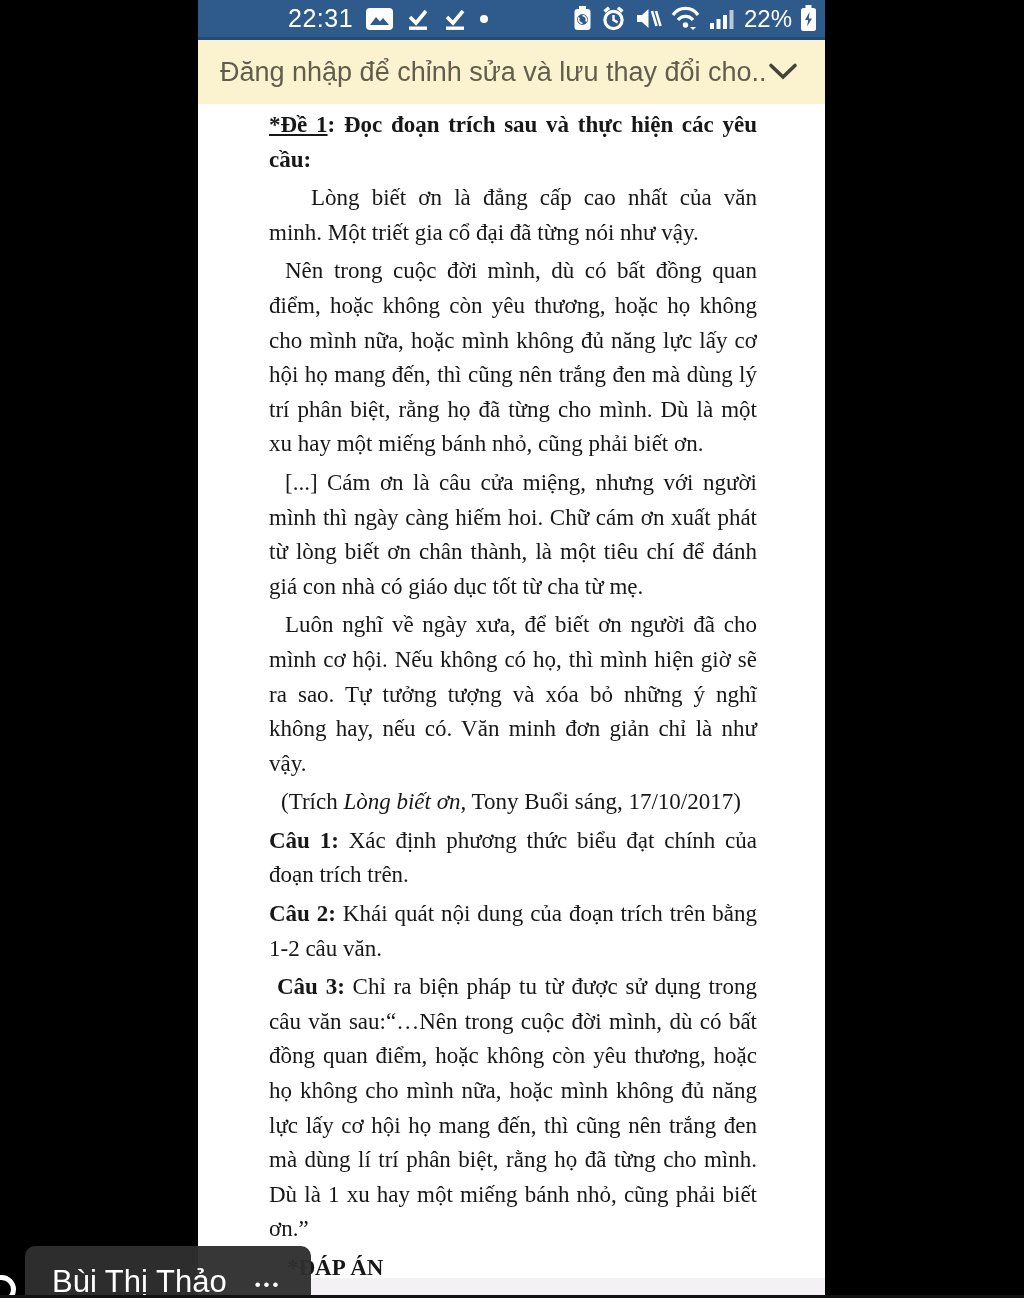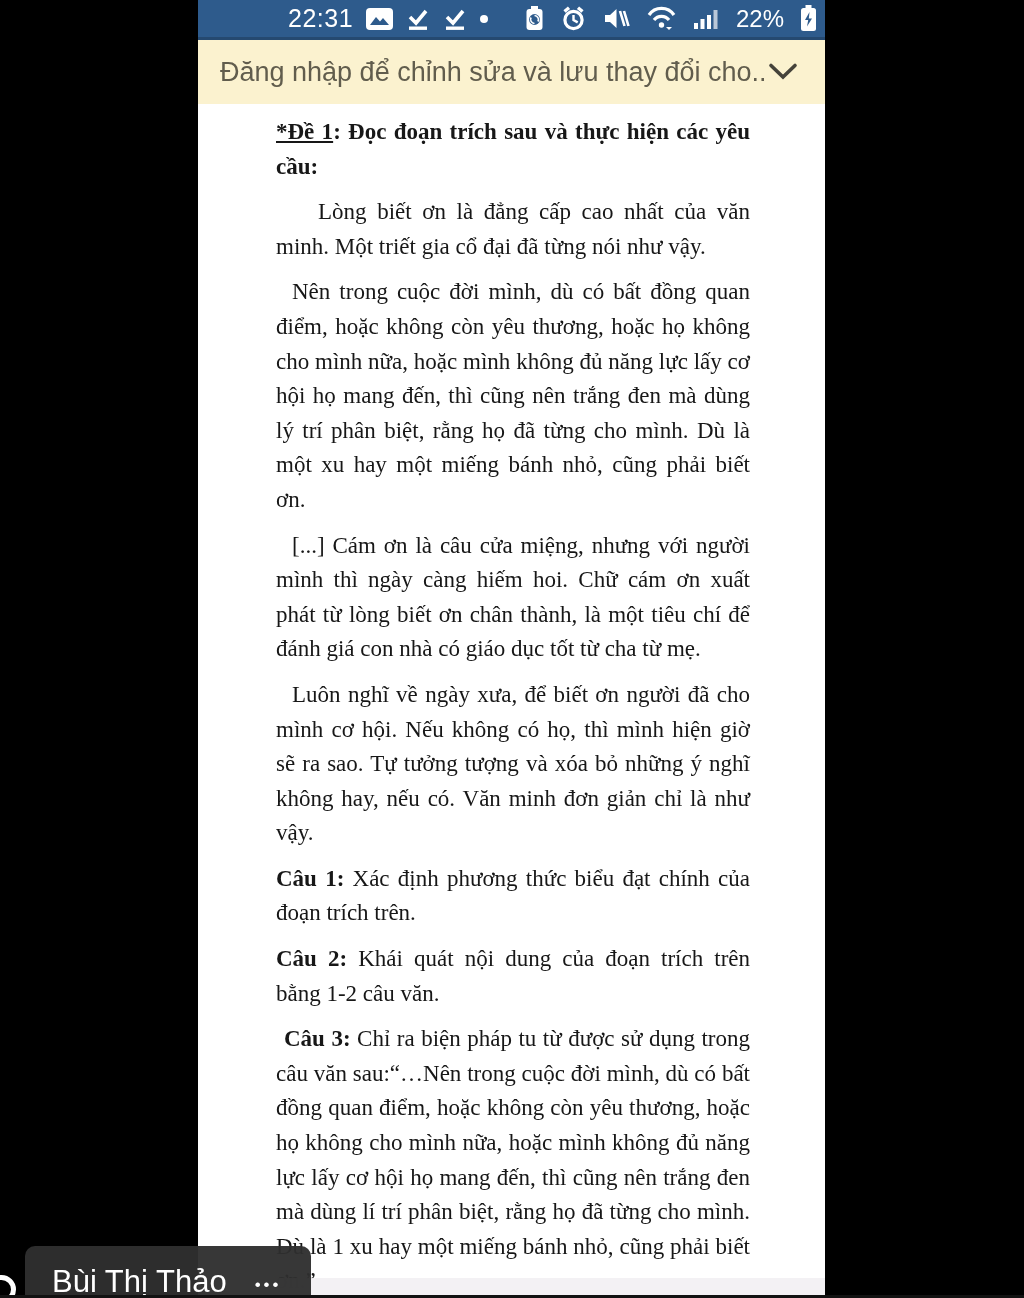--- a/index.html
+++ b/index.html
@@ -9,37 +9,37 @@
 
   .screen { position:absolute; left:198px; top:0; width:627px; height:1298px;
             background:#fff; display:flex; flex-direction:column; }
 
   
   .status-bar { height:40px; background:#2e5b8c; border-bottom:3px solid #254970;
                 display:flex; align-items:center; justify-content:space-between;
                 padding:0 8px 0 4px; color:#fff; flex:0 0 auto; }
   .sb-left, .sb-right { display:flex; align-items:center; }
   .sb-left { gap:13px; padding-left:86px; }
-  .sb-right { gap:16px;align-items:center; }
+  .sb-right { gap:8px;align-items:center; }
   .sb-time { font-size:25px; letter-spacing:.5px; }
   .sb-icon { display:flex; align-items:center; }
   .sb-dot { width:8px; height:8px; border-radius:50%; background:#fff; }
   .sb-batt { font-size:24px; }
 
   
   .banner { height:64px; background:#fbf2cf; display:flex; align-items:center;
             justify-content:space-between; padding:0 26px 0 22px;
             color:#615d4d; font-size:27px; flex:0 0 auto; cursor:pointer; }
   .banner-text { white-space:nowrap; overflow:hidden; }
 
   
   .doc { flex:1 1 auto; background:#fff; color:#171717; overflow:hidden;
          padding:0 64px 0 67px; text-align:justify;
          font-family:"Liberation Serif", serif; font-size:23px; line-height:34.6px; }
-  .doc p { margin:11px; }
+  .doc p { margin:4px; }
   .t { font-weight:bold; margin-top:-6px; }
   .t .u { text-decoration:underline; }
   .quote { }
   .ind-big { text-indent:42px; }
   .ind-sm  { text-indent:16px; }
   .cite { text-indent:12px; }
   .ques b { font-weight:bold; }
   .q3 { text-indent:8px; }
   .ans { font-weight:bold; text-indent:18px; }
 
@@ -147,20 +147,21 @@
   </div>
 
   <div class="doc">
     <p class="t"><span class="u">*Đề 1</span><span>: Đọc đoạn trích sau và thực hiện các yêu cầu:</span></p>
 
     <p class="quote ind-big">Lòng biết ơn là đẳng cấp cao nhất của văn minh. Một triết gia cổ đại đã từng nói như vậy.</p>
     <p class="quote ind-sm">Nên trong cuộc đời mình, dù có bất đồng quan điểm, hoặc không còn yêu thương, hoặc họ không cho mình nữa, hoặc mình không đủ năng lực lấy cơ hội họ mang đến, thì cũng nên trắng đen mà dùng lý trí phân biệt, rằng họ đã từng cho mình. Dù là một xu hay một miếng bánh nhỏ, cũng phải biết ơn.</p>
     <p class="quote ind-sm">[...] Cám ơn là câu cửa miệng, nhưng với người mình thì ngày càng hiếm hoi. Chữ cám ơn xuất phát từ lòng biết ơn chân thành, là một tiêu chí để đánh giá con nhà có giáo dục tốt từ cha từ mẹ.</p>
     <p class="quote ind-sm">Luôn nghĩ về ngày xưa, để biết ơn người đã cho mình cơ hội. Nếu không có họ, thì mình hiện giờ sẽ ra sao. Tự tưởng tượng và xóa bỏ những ý nghĩ không hay, nếu có. Văn minh đơn giản chỉ là như vậy.</p>
 
+    <p class="cite"><span>(Trích </span><i>Lòng biết ơn</i><span>, Tony Buổi sáng, 17/10/2017)</span></p>
 
     <p class="ques"><b>Câu 1:</b><span> Xác định phương thức biểu đạt chính của đoạn trích trên.</span></p>
     <p class="ques"><b>Câu 2:</b><span> Khái quát nội dung của đoạn trích trên bằng 1-2 câu văn.</span></p>
     <p class="ques q3"><b>Câu 3:</b><span> Chỉ ra biện pháp tu từ được sử dụng trong câu văn sau:“…Nên trong cuộc đời mình, dù có bất đồng quan điểm, hoặc không còn yêu thương, hoặc họ không cho mình nữa, hoặc mình không đủ năng lực lấy cơ hội họ mang đến, thì cũng nên trắng đen mà dùng lí trí phân biệt, rằng họ đã từng cho mình. Dù là 1 xu hay một miếng bánh nhỏ, cũng phải biết ơn.”</span></p>
 
     <p class="ans">*ĐÁP ÁN</p>
   </div>
 </div>
 
 <div class="strip"></div>

